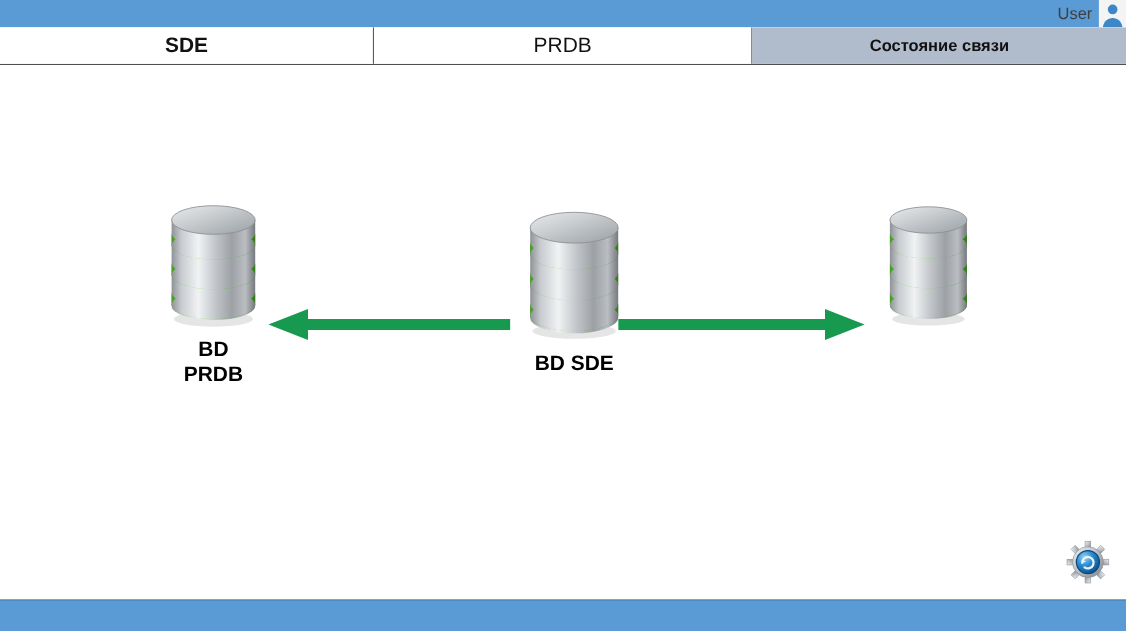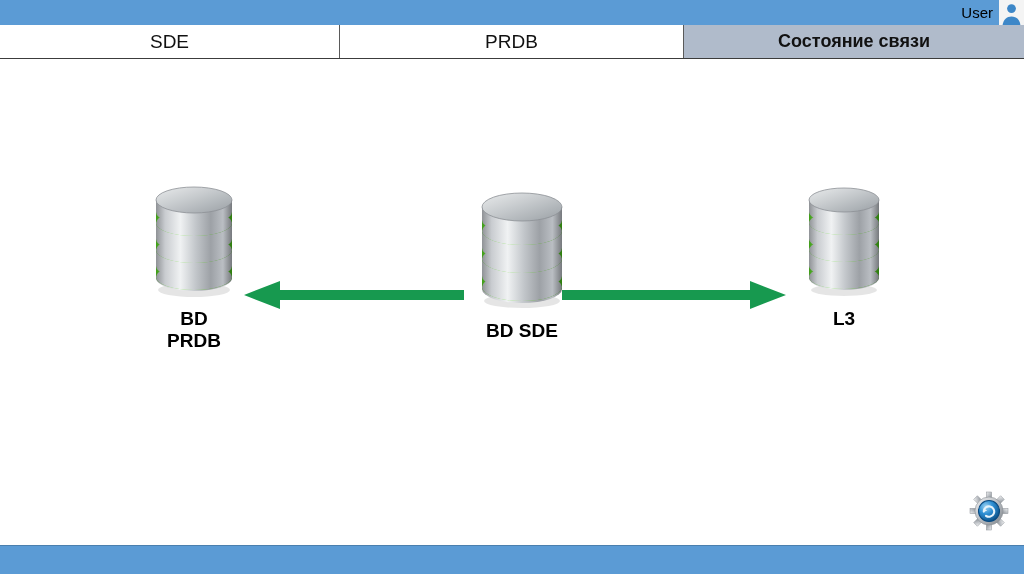--- a/index.html
+++ b/index.html
@@ -44,21 +44,21 @@
   .titlebar-right {
     position: absolute;
     right: 0;
     top: 0;
     height: 25px;
     display: flex;
     align-items: center;
     gap: 6px;
   }
   .user-label {
-    color: #000000;
+    color: #404040;
     font-size: 15px;
     line-height: 25px;
     white-space: nowrap;
   }
   .user-avatar {
     width: 25px;
     height: 25px;
     background: #f2f2f2;
     display: block;
   }
@@ -84,23 +84,23 @@
     border-right: 1px solid #5a5a5a;
     color: #111111;
     font-size: 19px;
     white-space: nowrap;
     height: 100%;
   }
   .tab:last-child { border-right: none; }
   .tab.active {
     background: #b0bbcb;
     font-weight: bold;
-    font-size: 18px;
-  }
-  .tab-w1 { width: 340px; }
+    font-size: 15px;
+  }
+  .tab-w1 { width: 340px; font-weight: bold; }
   .tab-w2 { width: 344px; }
   .tab-w3 { width: 340px; }
 
   
   .canvas {
     position: absolute;
     left: 0;
     top: 60px;
     width: 1024px;
     height: 485px;
@@ -258,21 +258,20 @@
         <g>
           <path d="M6 30 a35 12 0 0 0 70 0 v11 a35 12 0 0 1 -70 0 z" fill="url(#dbGreen)"></path>
           <path d="M6 57 a35 12 0 0 0 70 0 v11 a35 12 0 0 1 -70 0 z" fill="url(#dbGreen)"></path>
           <path d="M6 84 a35 12 0 0 0 70 0 v11 a35 12 0 0 1 -70 0 z" fill="url(#dbGreen)"></path>
         </g>
         <ellipse cx="41" cy="41" rx="35" ry="12" fill="url(#dbBody)"></ellipse>
         <ellipse cx="41" cy="68" rx="35" ry="12" fill="url(#dbBody)"></ellipse>
         <ellipse cx="41" cy="95" rx="35" ry="12" fill="url(#dbBody)"></ellipse>
         <ellipse cx="41" cy="18" rx="35" ry="12" fill="url(#dbTop)" stroke="#8d9196" stroke-width="0.8"></ellipse>
       </svg>
-      <div class="node-label">L3</div>
     </div>
 
   </div>
 
   <div class="gear-btn">
     <svg width="42" height="42" viewBox="0 0 42 42" aria-hidden="true">
       <defs>
         <radialGradient id="gearCore" cx="35%" cy="30%" r="75%">
           <stop offset="0%" stop-color="#9fd4f2"></stop>
           <stop offset="45%" stop-color="#2e8fd4"></stop>

